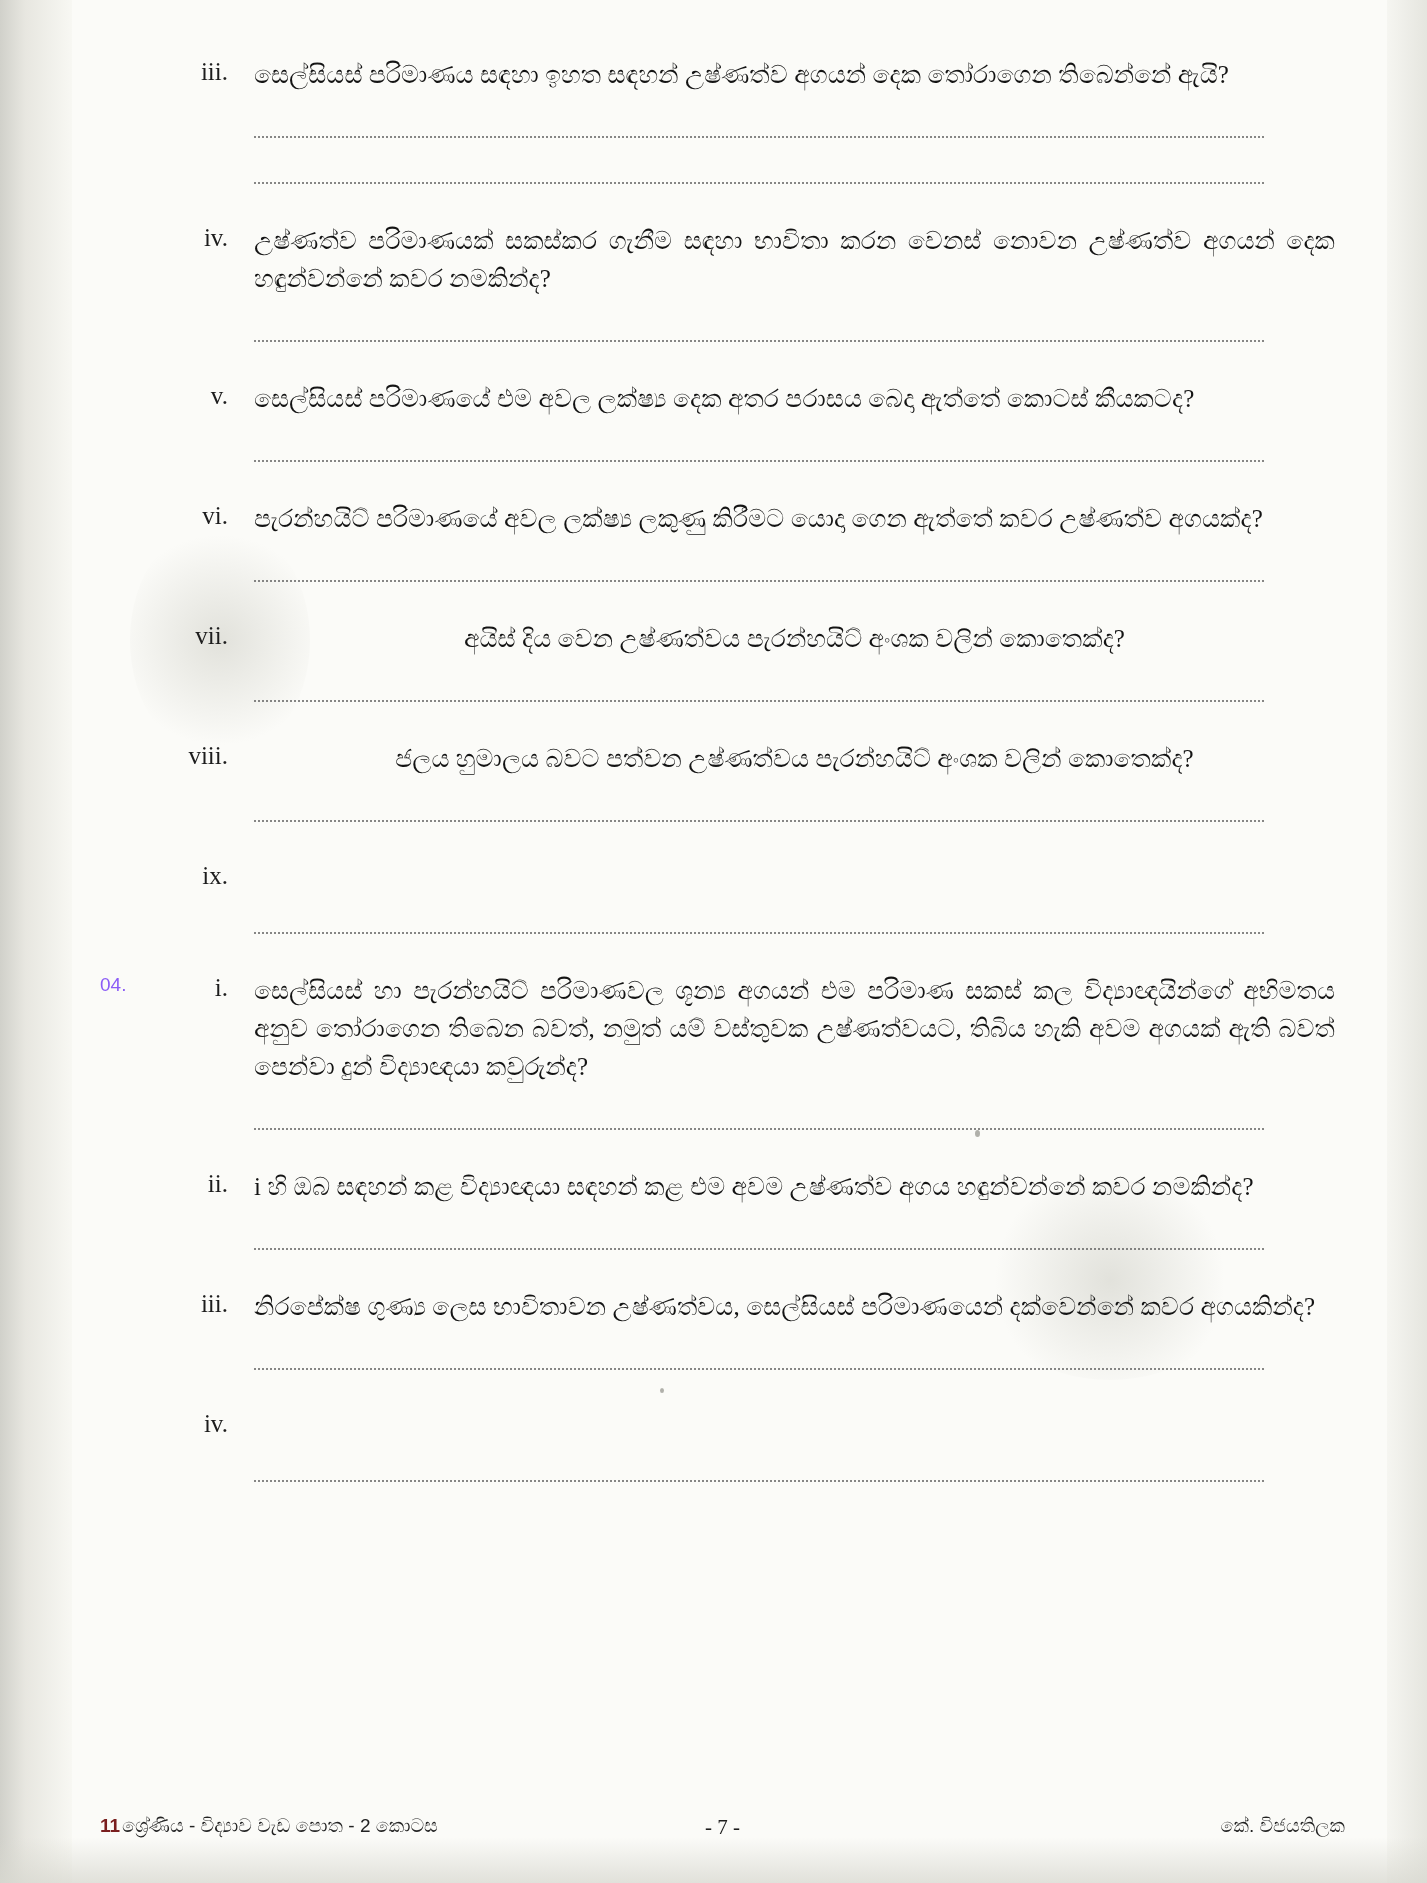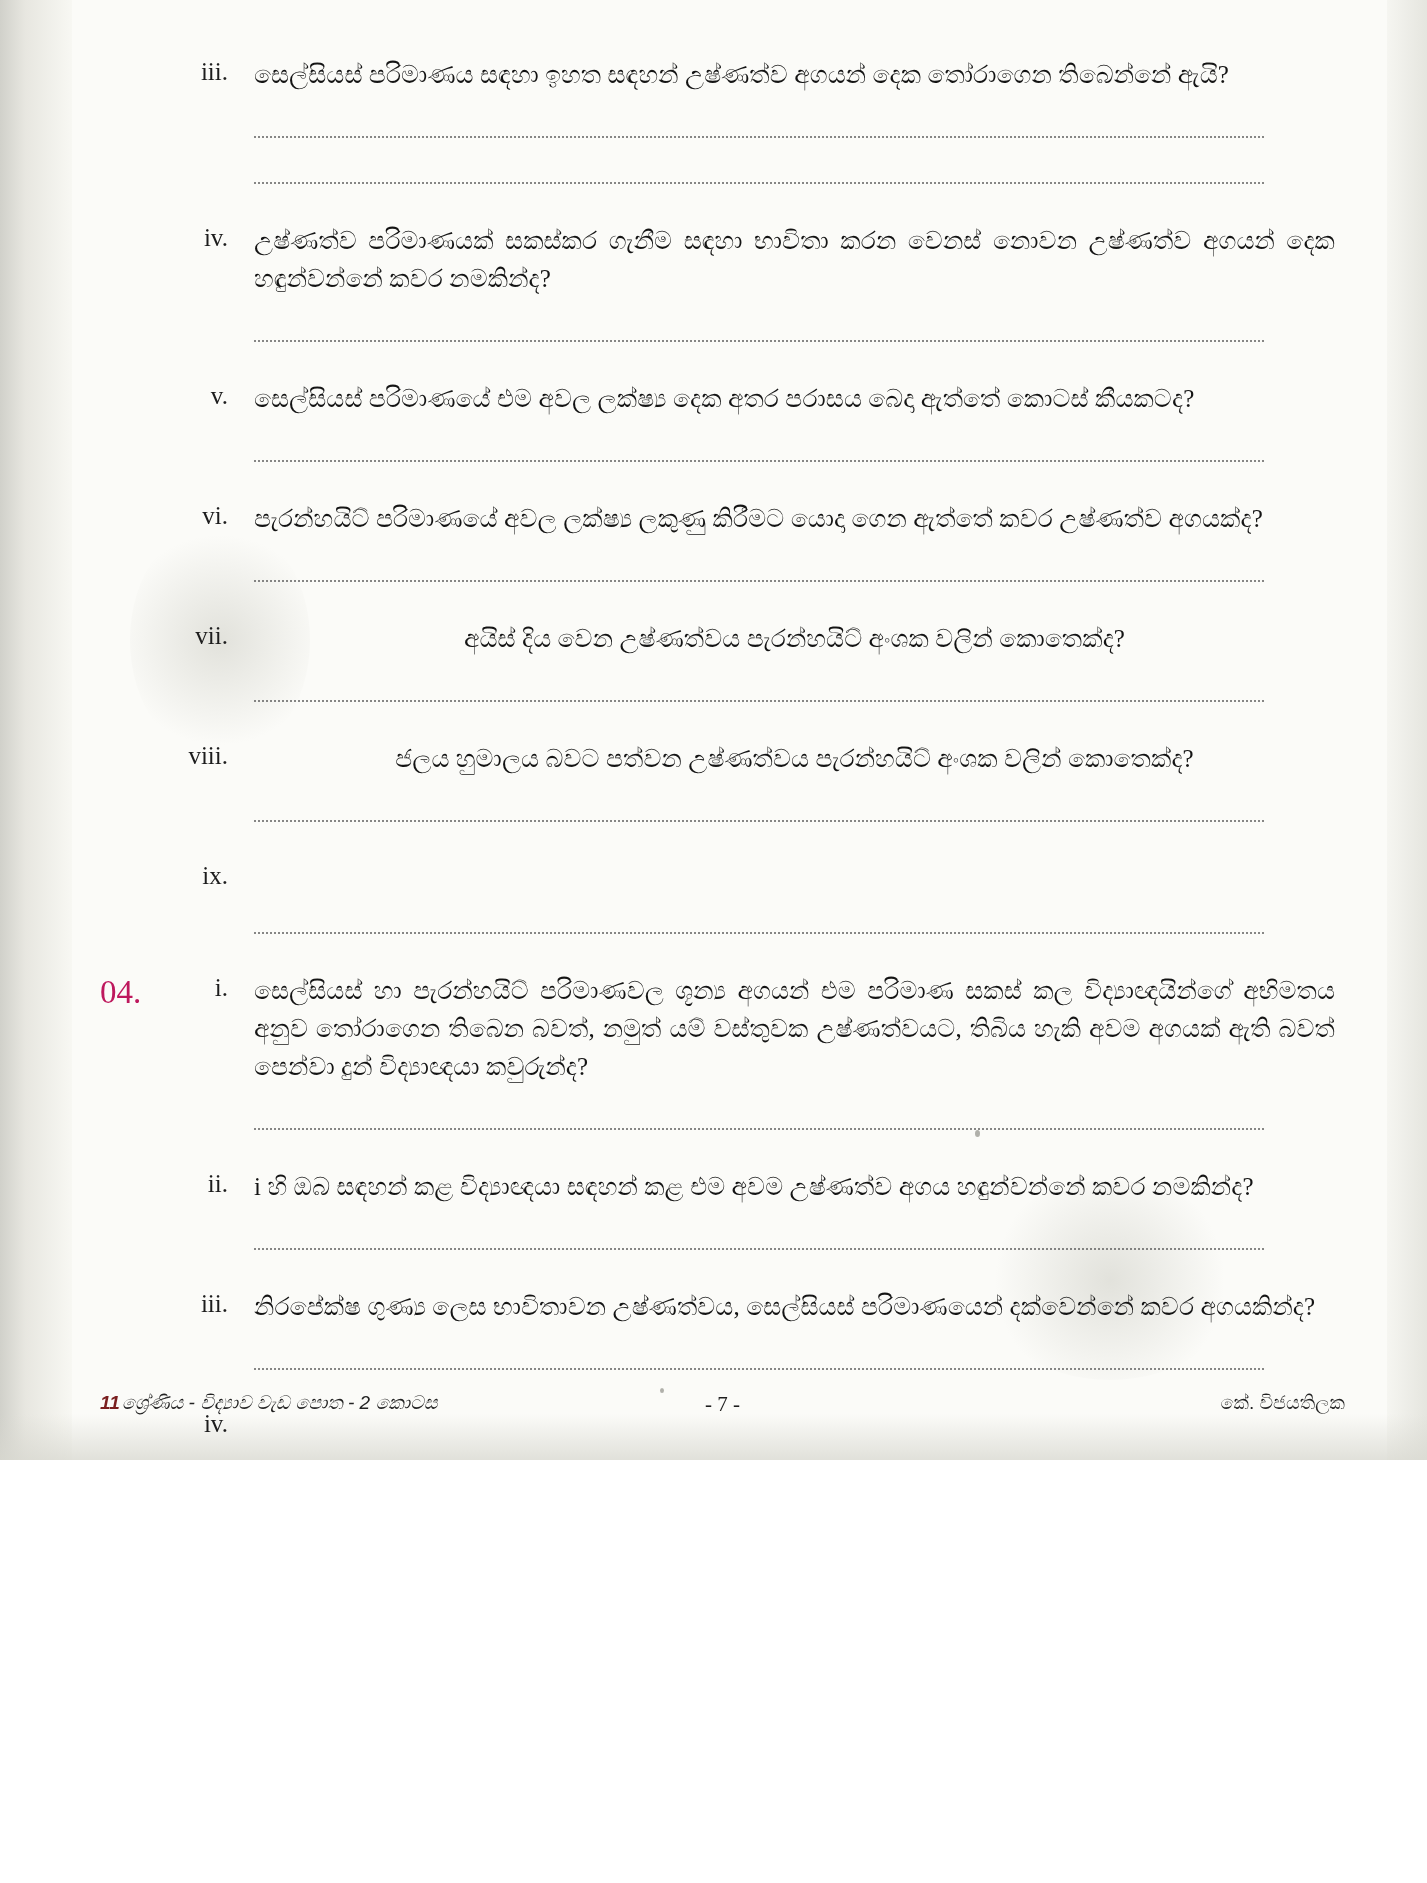--- a/index.html
+++ b/index.html
@@ -6,21 +6,21 @@
     margin: 0;
     padding: 0;
     background: #ffffff;
   }
   body {
     font-family: "Liberation Serif", serif;
   }
   .page {
     position: relative;
     width: 1427px;
-    height: 1460px;
+    height: 1883px;
     background: #fbfbf8;
     overflow: hidden;
   }
   
   .scan-edge-left {
     position: absolute;
     left: 0; top: 0;
     width: 72px; height: 100%;
     background: linear-gradient(to right, #c9c9c2 0%, #e4e3dc 35%, #f7f7f2 100%);
     opacity: 0.85;
@@ -57,24 +57,24 @@
   }
 
   .qrow {
     display: flex;
     align-items: flex-start;
     margin-bottom: 2px;
   }
   .qnum-major {
     width: 62px;
     flex: 0 0 62px;
-    font-size: 33px;
-    color: #be185d;
+    font-size: 19px;
+    color: #8b5cf6;
     padding-top: 2px;
-    font-family: Liberation Serif, serif;
+    font-family: Liberation Sans, sans-serif;
   }
   .qnum-roman {
     width: 92px;
     flex: 0 0 92px;
     font-size: 25px;
     color: #1d1d1d;
     padding-top: 2px;
     text-align: right;
     padding-right: 26px;
     box-sizing: border-box;
@@ -109,21 +109,21 @@
     left: 100px;
     bottom: 46px;
     width: 1245px;
     display: flex;
     align-items: baseline;
     justify-content: space-between;
     font-size: 19px;
     color: #232323;
     font-family: "Liberation Sans", sans-serif;
   }
-  .footer-left { white-space: nowrap; font-style: italic; }
+  .footer-left { white-space: nowrap; }
   .footer-left .grade {
     color: #7a1f1f;
     font-weight: bold;
     padding-right: 2px;
   }
   .footer-center {
     font-size: 21px;
     font-family: "Liberation Serif", serif;
     color: #1d1d1d;
     position: absolute;

